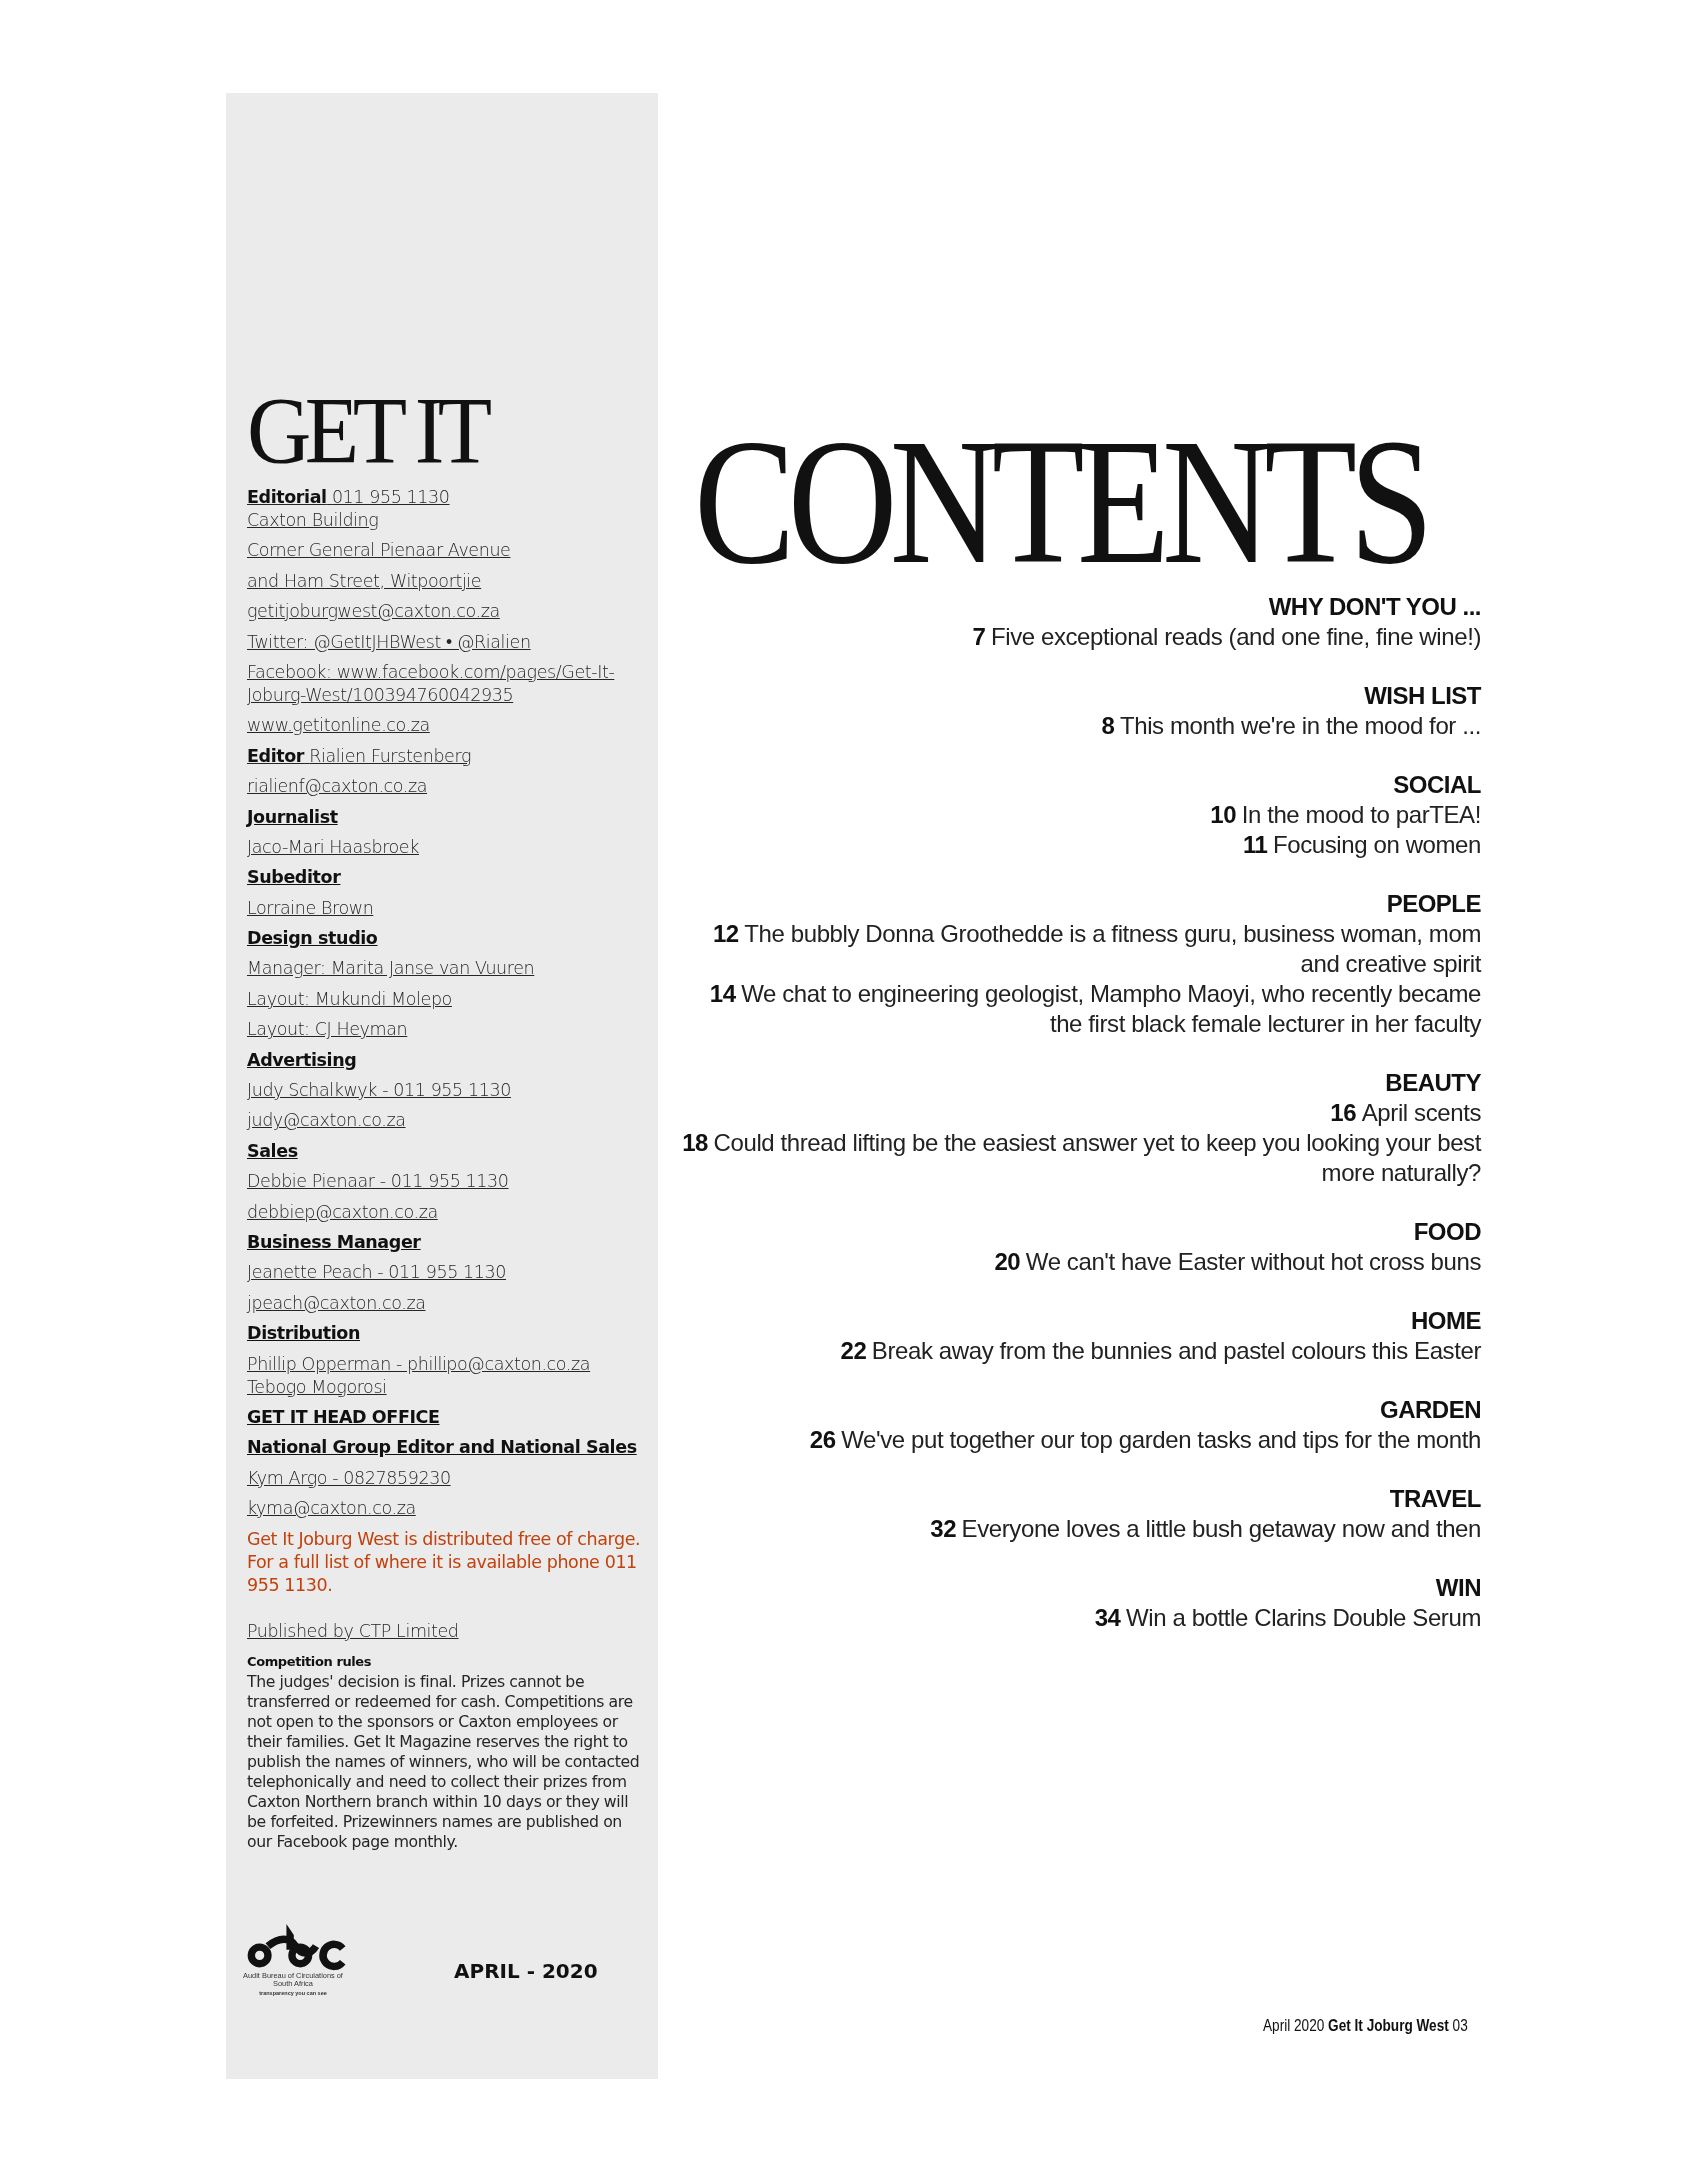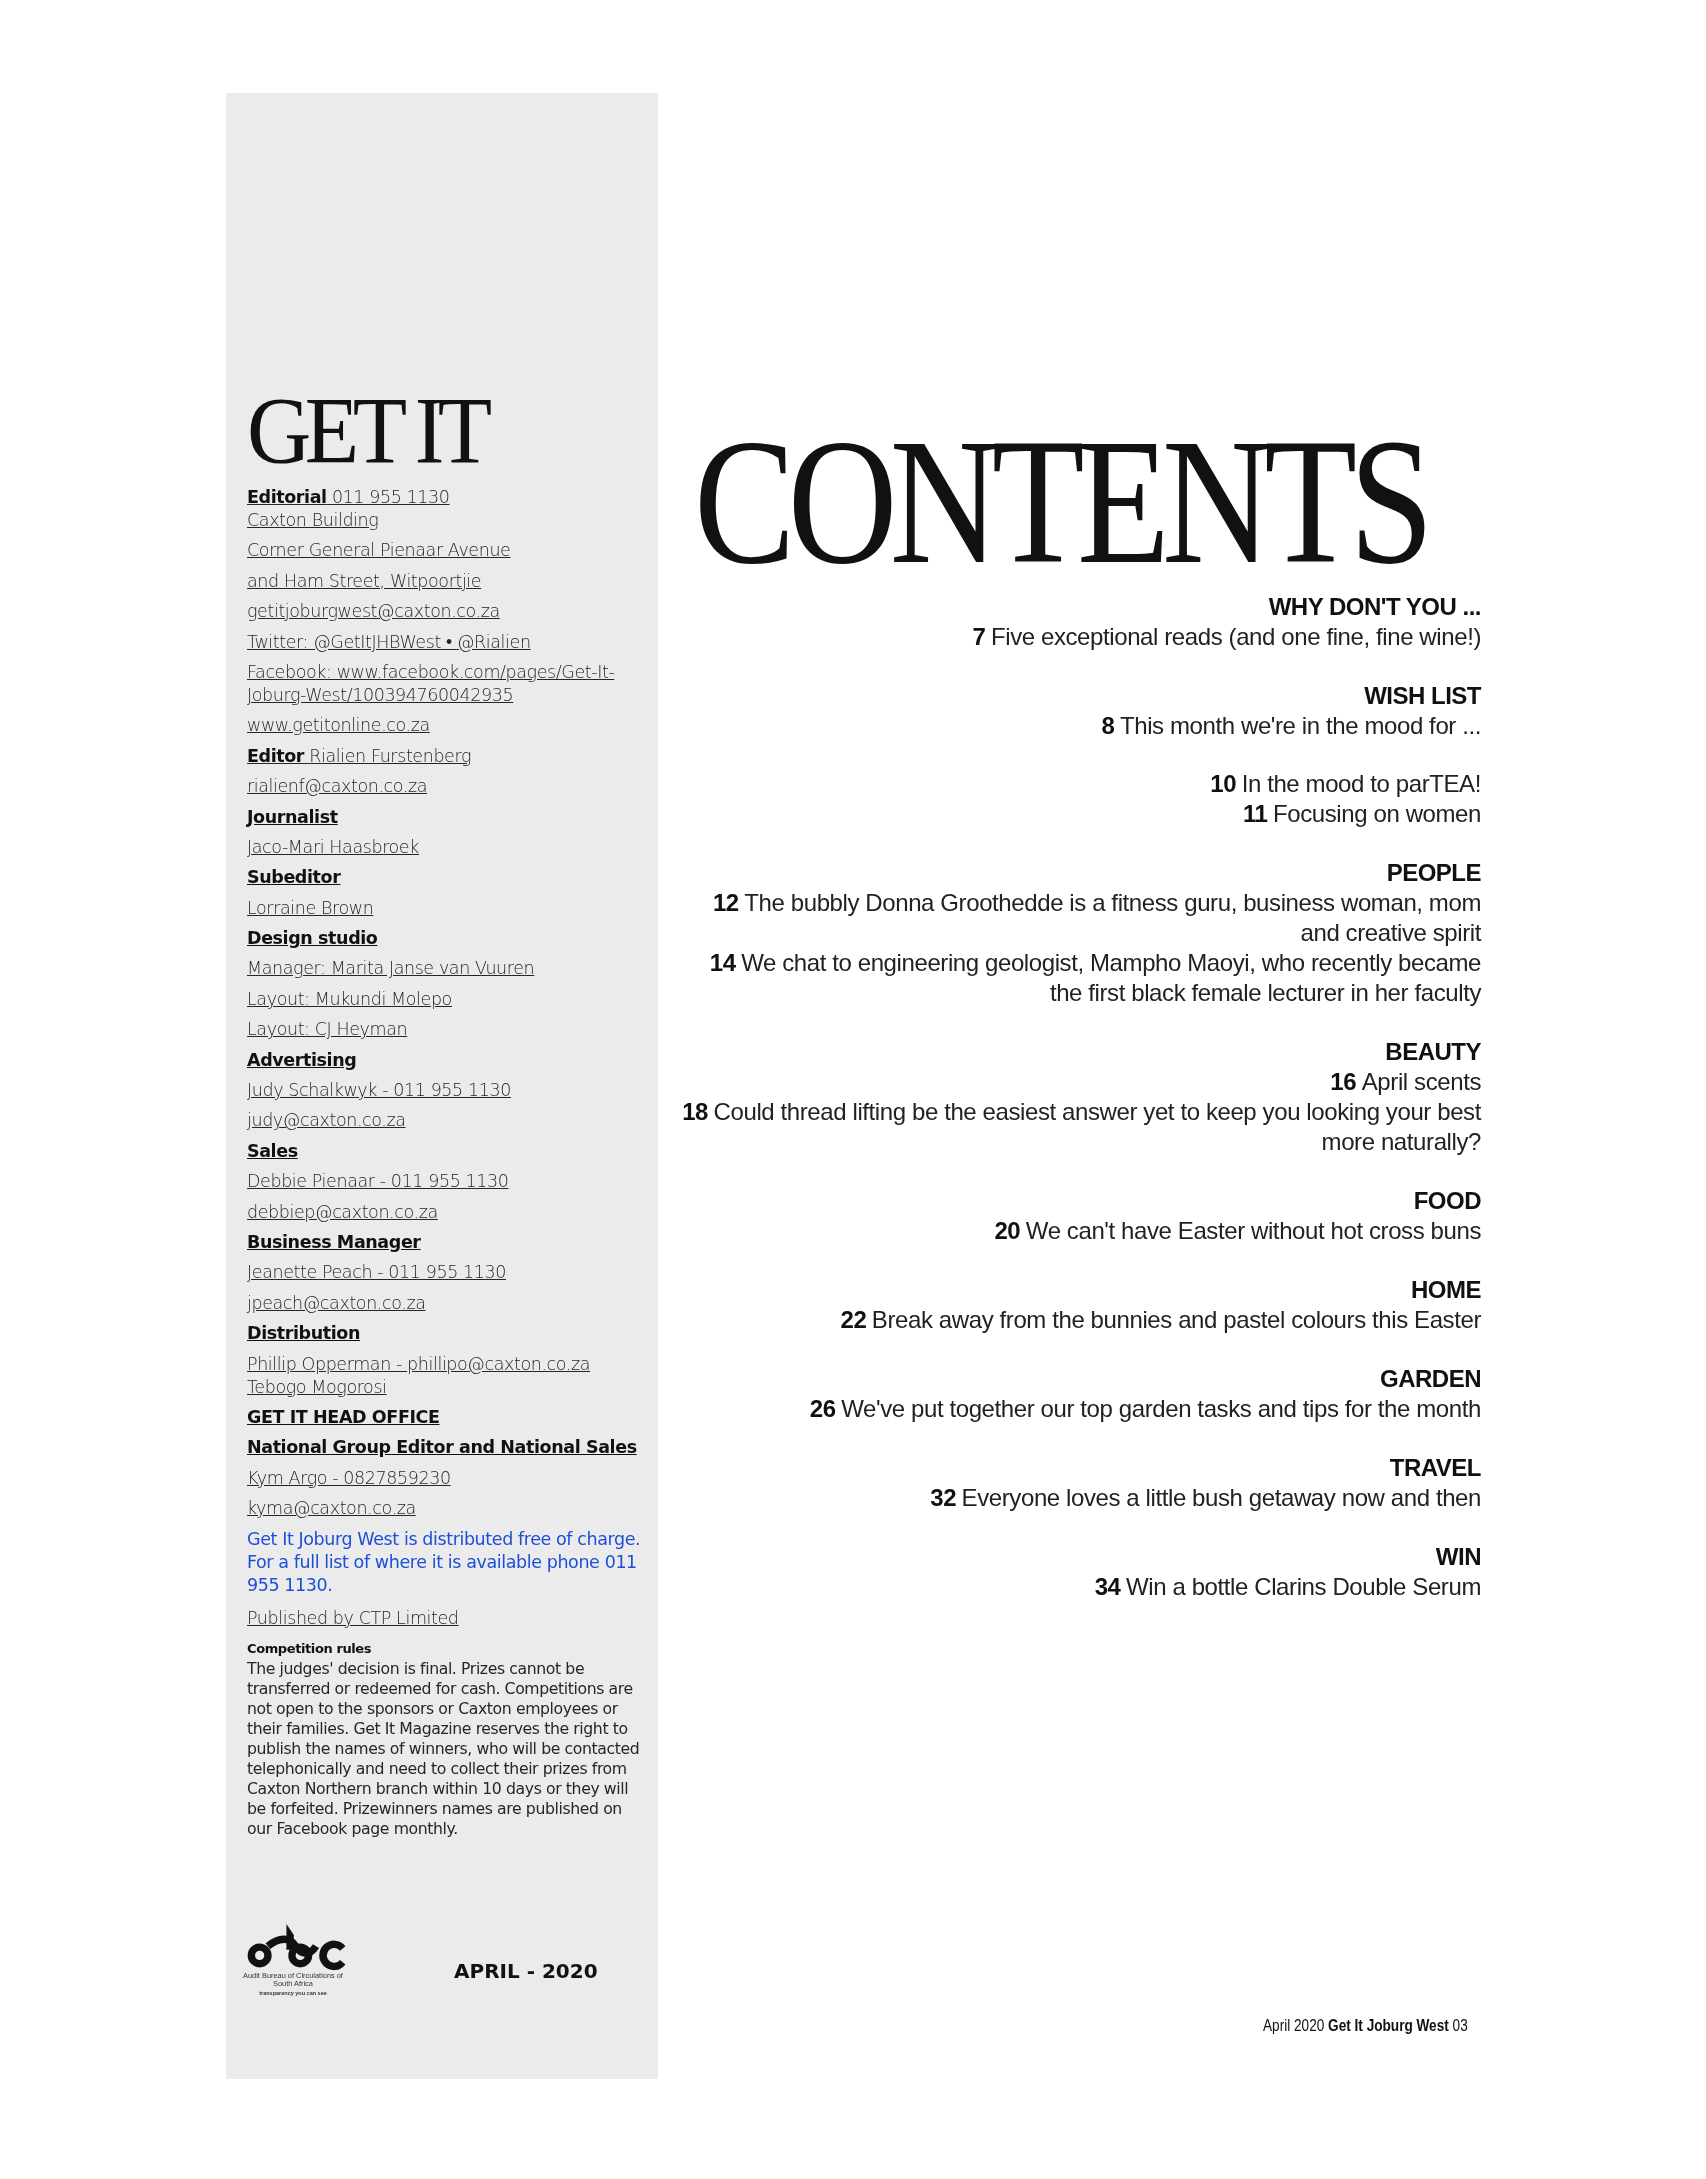--- a/index.html
+++ b/index.html
@@ -16,21 +16,21 @@
     }
     .side-text {
       position: absolute; left: 247px; top: 486px; width: 397px;
       font-family: "DejaVu Sans", "Liberation Sans", sans-serif;
       font-size: 17.5px; line-height: 23px; color: #222;
       letter-spacing: -0.4px;
     }
     .side-text .row { margin-bottom: 7.4px; font-weight: 300; color: #262626; text-decoration: underline; }
     .side-text .row.tight { margin-bottom: 0; }
     .side-text .lbl { font-weight: bold; color: #111; }
-    .side-text .para { margin-top: 3.7px; margin-bottom: 10px; color: #1d4ed8; }
+    .side-text .para { margin-top: 3.7px; margin-bottom: 23px; color: #c2410c; }
     .rules {
       font-size: 15.7px; line-height: 20px; margin-top: 9.2px; color: #262626;
     }
     .rules .lbl { display: block; font-weight: bold; color: #111; font-size: 13px; }
     .abc-logo { position: absolute; left: 242px; top: 1924px; width: 120px; }
     .abc-logo svg { display: block; }
     .abc-caption {
       font-family: "Liberation Sans", sans-serif; font-size: 7.4px; line-height: 8.3px;
       text-align: center; color: #333; width: 102px; margin-left: 0px;
     }
@@ -145,20 +145,21 @@
 <div class="toc">
   <div class="section">
     <div class="sec-title">WHY DON'T YOU ...</div>
     <div class="entry"><span class="num">7</span><span>Five exceptional reads (and one fine, fine wine!)</span></div>
   </div>
   <div class="section">
     <div class="sec-title">WISH LIST</div>
     <div class="entry"><span class="num">8</span><span>This month we're in the mood for ...</span></div>
   </div>
   <div class="section">
+    <div class="sec-title">SOCIAL</div>
     <div class="entry"><span class="num">10</span><span>In the mood to parTEA!</span></div>
     <div class="entry"><span class="num">11</span><span>Focusing on women</span></div>
   </div>
   <div class="section">
     <div class="sec-title">PEOPLE</div>
     <div class="entry"><span class="num">12</span><span>The bubbly Donna Groothedde is a fitness guru, business woman, mom and creative spirit</span></div>
     <div class="entry"><span class="num">14</span><span>We chat to engineering geologist, Mampho Maoyi, who recently became the first black female lecturer in her faculty</span></div>
   </div>
   <div class="section">
     <div class="sec-title">BEAUTY</div>

